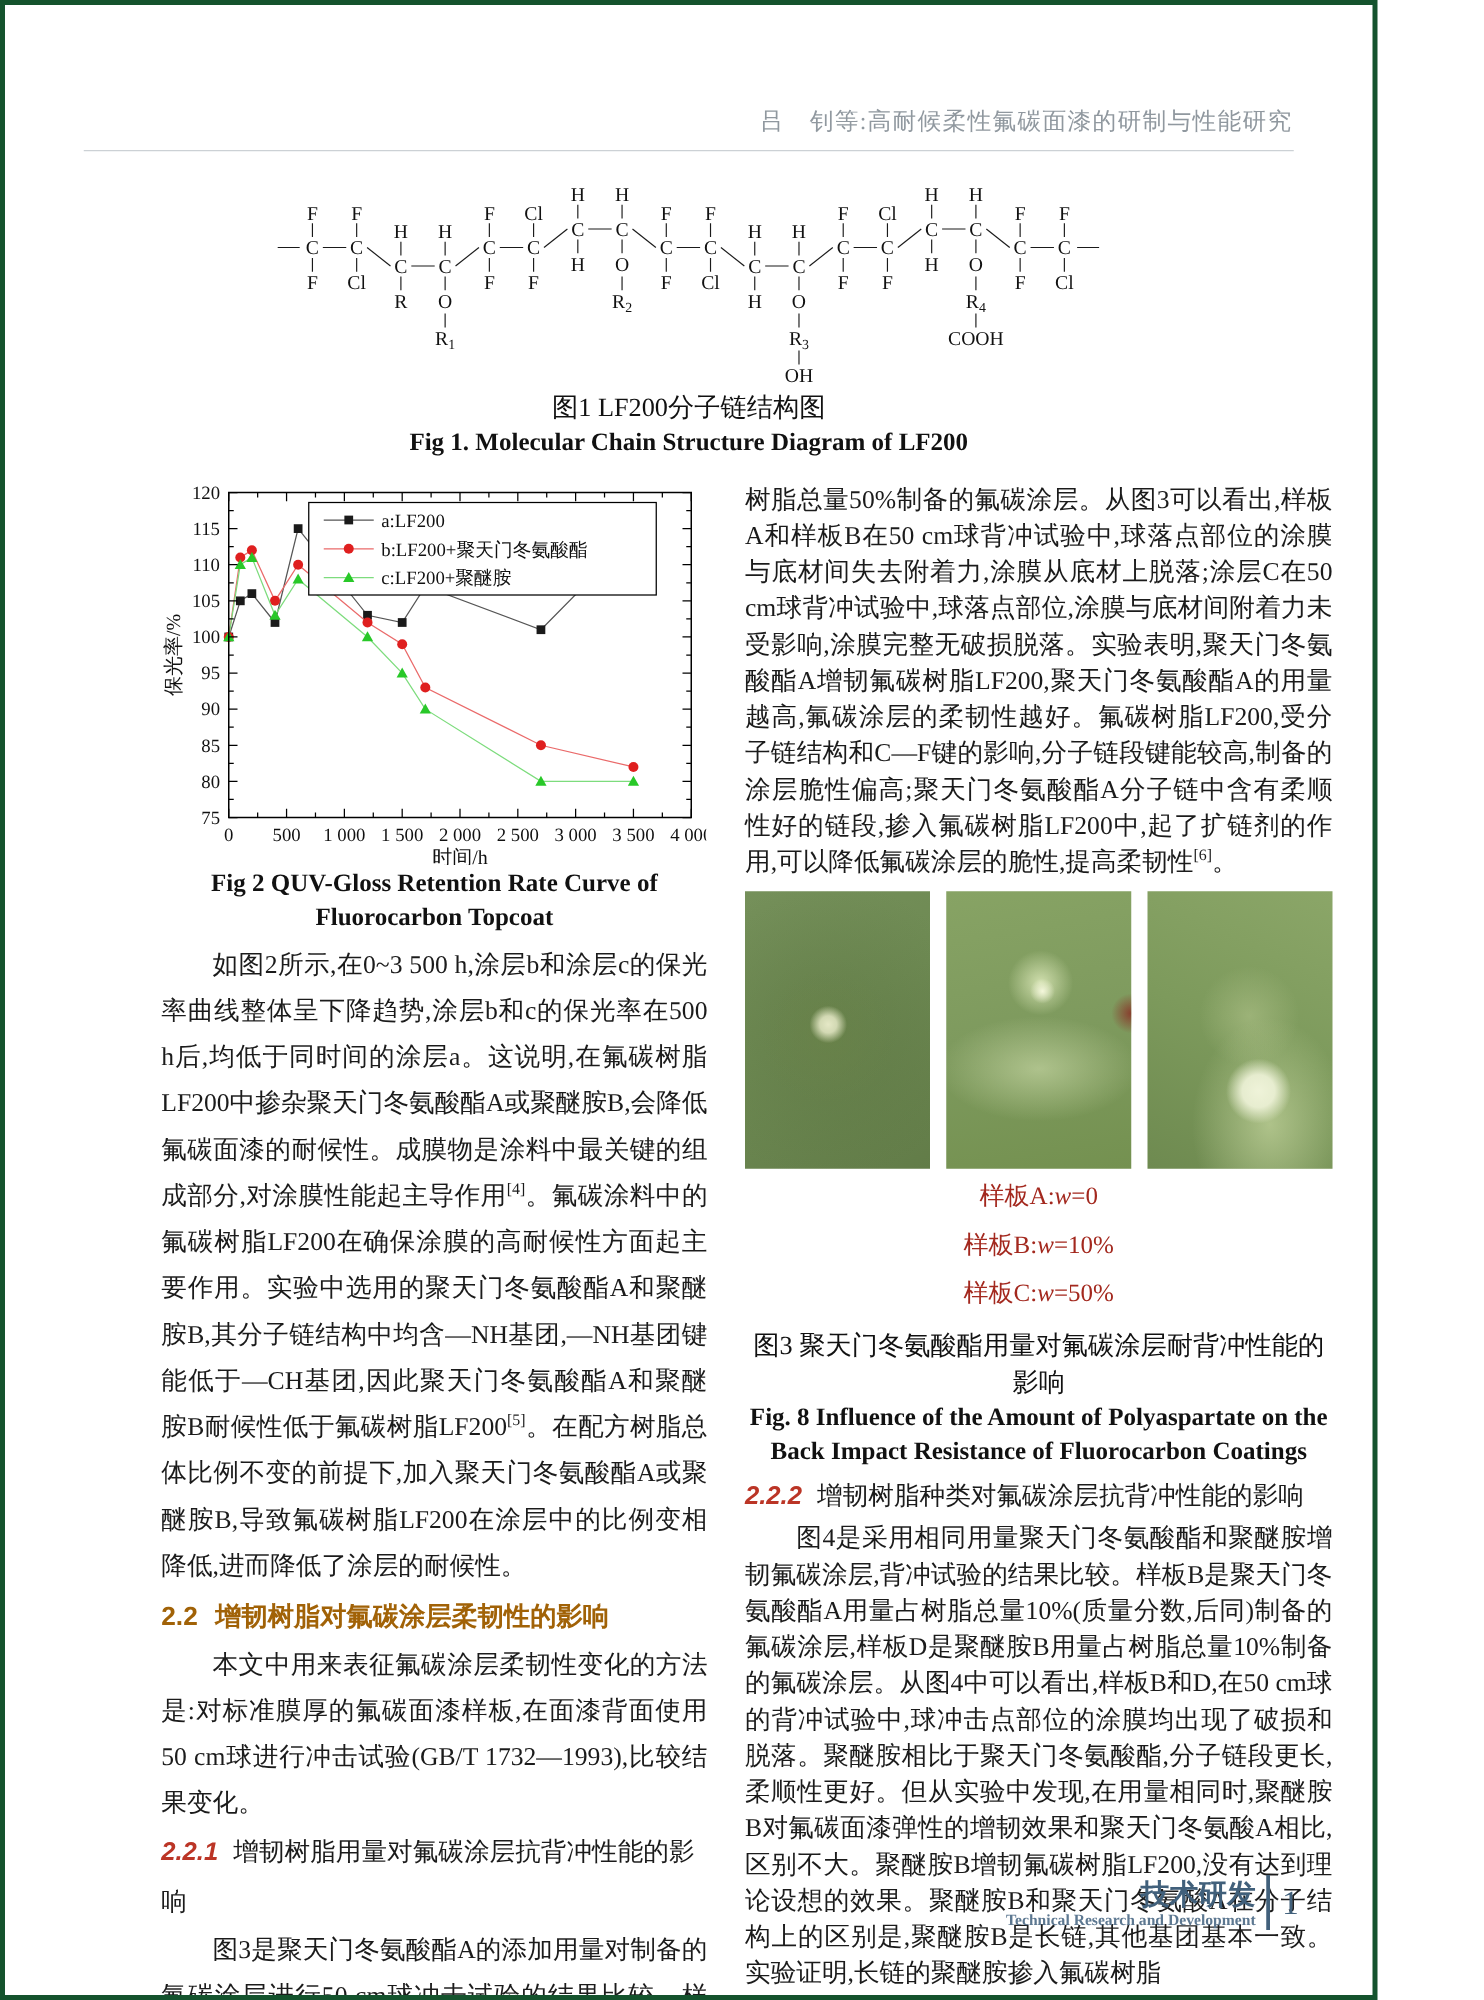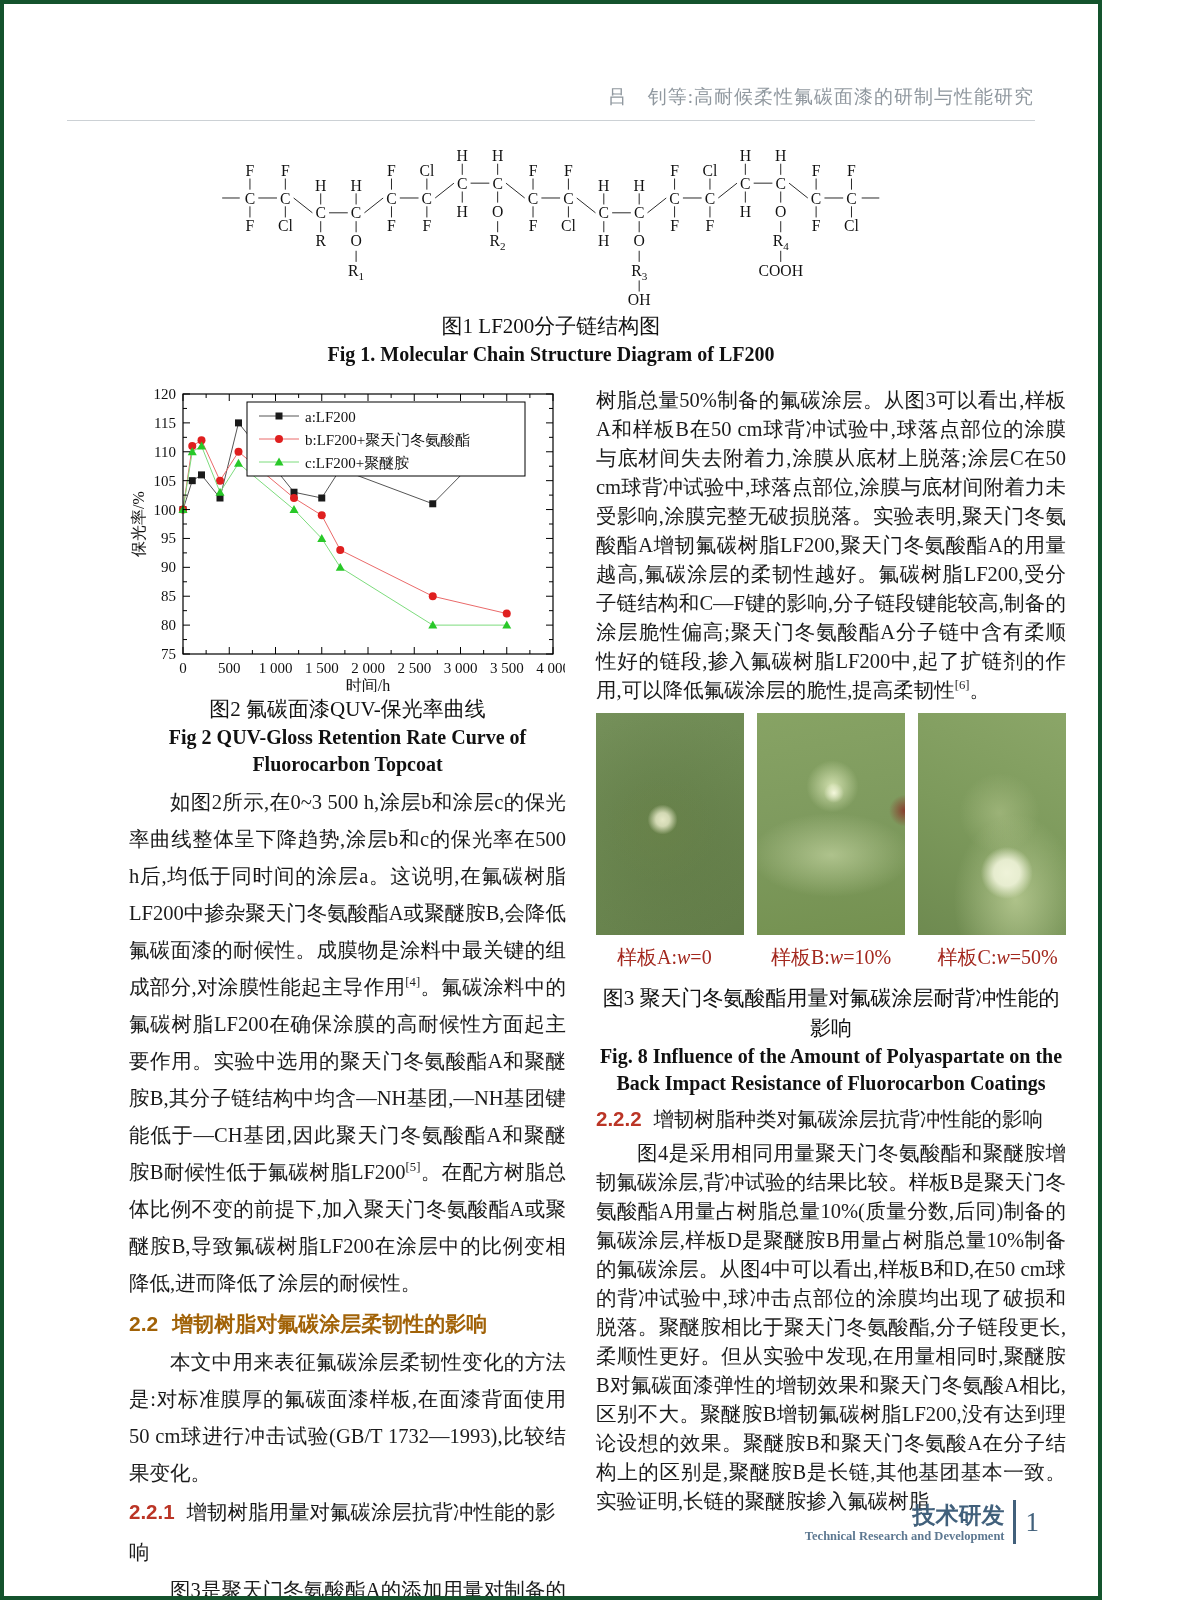--- a/index.html
+++ b/index.html
@@ -31,21 +31,21 @@
   .col-left .body-para{line-height:37px;}
   .col-right .body-para{line-height:29px;}
   .indent{text-indent:2em;}
   sup{font-size:0.62em;line-height:0;vertical-align:super;}
 
   .sec-heading{margin:2px 0 0 0;font-size:21px;line-height:40px;font-weight:bold;
     color:#a16207;font-family:"Liberation Sans","DejaVu Sans",sans-serif;}
   .sec-heading .sec-num{margin-right:14px;}
   .subsec-heading{margin:0;font-size:20.5px;line-height:40px;font-weight:normal;color:#1b1b1b;}
   .subsec-heading .sec-num{color:#bb3526;font-weight:bold;margin-right:12px;
-    font-family:"Liberation Sans","DejaVu Sans",sans-serif;}
+    font-family:"Liberation Sans","DejaVu Sans",sans-serif;font-style:italic;}
 
   
   .fig3{margin:8px 0 2px 0;}
   .photo-row{display:flex;gap:13px;}
   .photo{flex:1;height:222px;}
   .photo-a{background:
     radial-gradient(circle 15px at 45% 48%, #e5e8c6 0%, rgba(229,232,198,0.85) 45%, rgba(229,232,198,0) 100%),
     radial-gradient(circle 55px at 44% 52%, rgba(108,133,74,0.55) 0%, rgba(108,133,74,0) 100%),
     radial-gradient(circle 120px at 45% 50%, rgba(86,110,60,0.40) 0%, rgba(86,110,60,0) 100%),
     linear-gradient(150deg,#75905a 0%,#6e8a53 45%,#627c48 100%);}
@@ -53,21 +53,21 @@
     radial-gradient(circle 10px at 52% 36%, #f4f7dc 0%, rgba(244,247,220,0) 100%),
     radial-gradient(circle 26px at 51% 33%, rgba(222,234,187,0.85) 0%, rgba(222,234,187,0) 100%),
     radial-gradient(ellipse 80px 42px at 50% 64%, rgba(216,229,181,0.55) 0%, rgba(216,229,181,0) 100%),
     radial-gradient(circle 16px at 100% 44%, rgba(139,38,33,0.8) 0%, rgba(139,38,33,0) 100%),
     linear-gradient(170deg,#87a364 0%,#7e9a5e 50%,#749150 100%);}
   .photo-c{background:
     radial-gradient(circle 26px at 60% 72%, #eff3d9 0%, rgba(239,243,217,0.9) 50%, rgba(239,243,217,0) 100%),
     radial-gradient(ellipse 62px 85px at 66% 84%, rgba(212,226,172,0.6) 0%, rgba(212,226,172,0) 100%),
     radial-gradient(circle 40px at 55% 45%, rgba(192,207,152,0.45) 0%, rgba(192,207,152,0) 100%),
     linear-gradient(205deg,#8ba668 0%,#7d9a5c 50%,#6e8a50 100%);}
-  .photo-labels{display:flex;gap:30px;margin-top:8px;}
+  .photo-labels{display:flex;gap:11px;margin-top:8px;flex-direction:column;}
   .photo-label{flex:1;text-align:center;color:#a3281e;font-size:20px;line-height:28px;}
   .photo-label i{font-family:"Liberation Serif",serif;}
   .fig3 .cap-zh{margin-top:12px;}
 
   
   .page-footer{position:absolute;right:59px;bottom:52px;display:flex;align-items:flex-end;}
   .footer-section{text-align:right;color:#41607b;}
   .footer-zh{font-size:23px;font-weight:bold;line-height:26px;
     font-family:"Liberation Sans","DejaVu Sans",sans-serif;}
   .footer-en{font-size:12.5px;color:#5d7891;line-height:16px;font-weight:bold;}
@@ -351,21 +351,20 @@
             <rect x="146.5" y="26.5" width="7" height="7" fill="#1a1a1a"></rect>
             <text x="176" y="35.5" text-anchor="start" font-size="15" fill="#111" font-family="&quot;Liberation Serif&quot;,&quot;DejaVu Serif&quot;,serif">a:LF200</text>
             <line x1="130" y1="53" x2="170" y2="53" stroke="#ea6a6a" stroke-width="1"></line>
             <circle cx="150" cy="53" r="4" fill="#df1f1f"></circle>
             <text x="176" y="58.5" text-anchor="start" font-size="15" fill="#111" font-family="&quot;Liberation Serif&quot;,&quot;DejaVu Serif&quot;,serif">b:LF200+聚天门冬氨酸酯</text>
             <line x1="130" y1="76" x2="170" y2="76" stroke="#7ddc7d" stroke-width="1"></line>
             <polygon points="150,71.5 145.5,79.5 154.5,79.5" fill="#28c828"></polygon>
             <text x="176" y="81.5" text-anchor="start" font-size="15" fill="#111" font-family="&quot;Liberation Serif&quot;,&quot;DejaVu Serif&quot;,serif">c:LF200+聚醚胺</text>
           </svg>
         <figcaption>
-          <div class="cap-zh">图2 氟碳面漆QUV-保光率曲线</div>
           <div class="cap-en">Fig 2 QUV-Gloss Retention Rate Curve of Fluorocarbon Topcoat</div>
         </figcaption>
       </figure>
 
       <p class="body-para indent">如图2所示,在0~3 500 h,涂层b和涂层c的保光率曲线整体呈下降趋势,涂层b和c的保光率在500 h后,均低于同时间的涂层a。这说明,在氟碳树脂LF200中掺杂聚天门冬氨酸酯A或聚醚胺B,会降低氟碳面漆的耐候性。成膜物是涂料中最关键的组成部分,对涂膜性能起主导作用<sup>[4]</sup>。氟碳涂料中的氟碳树脂LF200在确保涂膜的高耐候性方面起主要作用。实验中选用的聚天门冬氨酸酯A和聚醚胺B,其分子链结构中均含—NH基团,—NH基团键能低于—CH基团,因此聚天门冬氨酸酯A和聚醚胺B耐候性低于氟碳树脂LF200<sup>[5]</sup>。在配方树脂总体比例不变的前提下,加入聚天门冬氨酸酯A或聚醚胺B,导致氟碳树脂LF200在涂层中的比例变相降低,进而降低了涂层的耐候性。</p>
 
       <h3 class="sec-heading">
         <span class="sec-num">2.2</span><span class="sec-title">增韧树脂对氟碳涂层柔韧性的影响</span>
       </h3>
 

